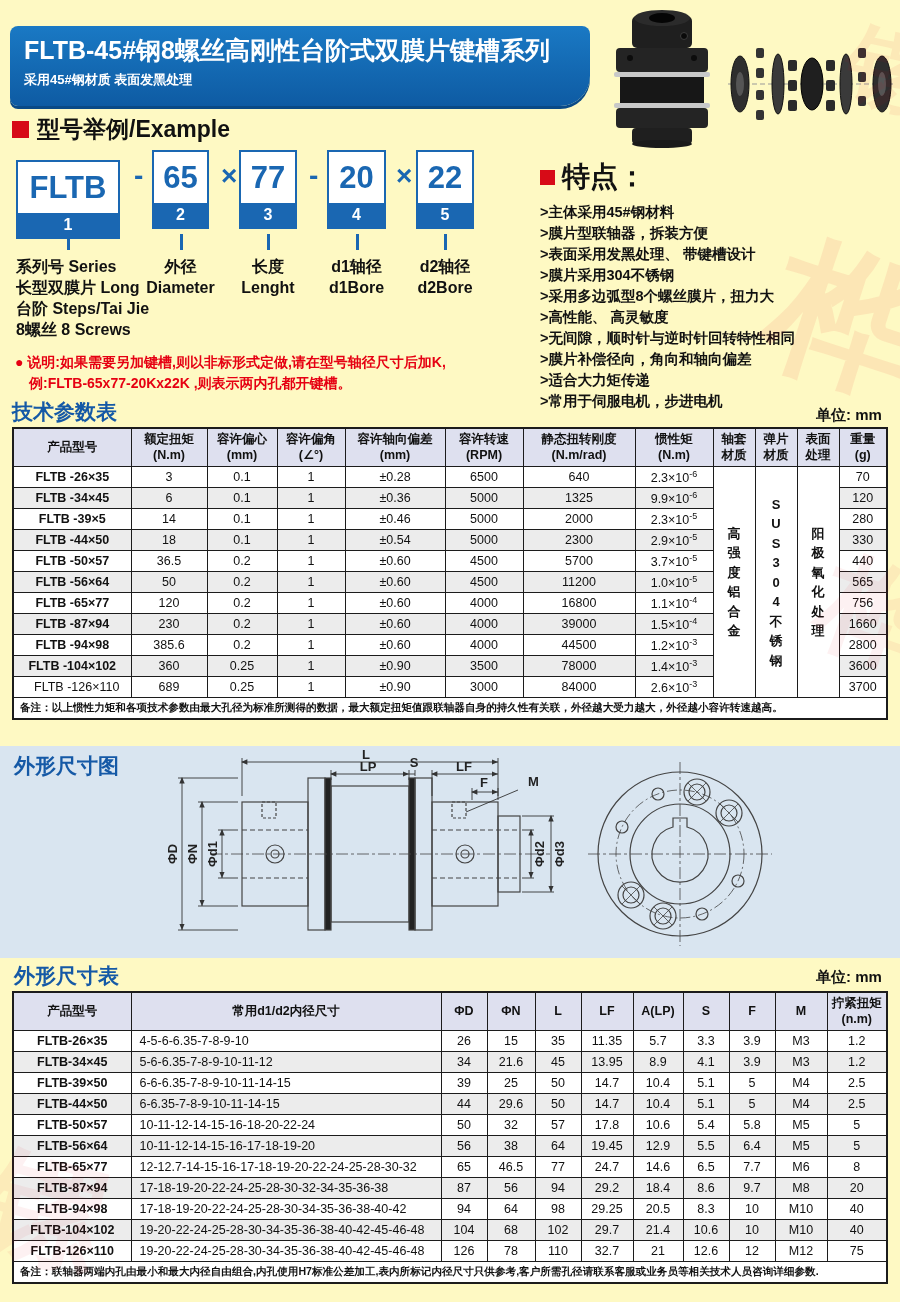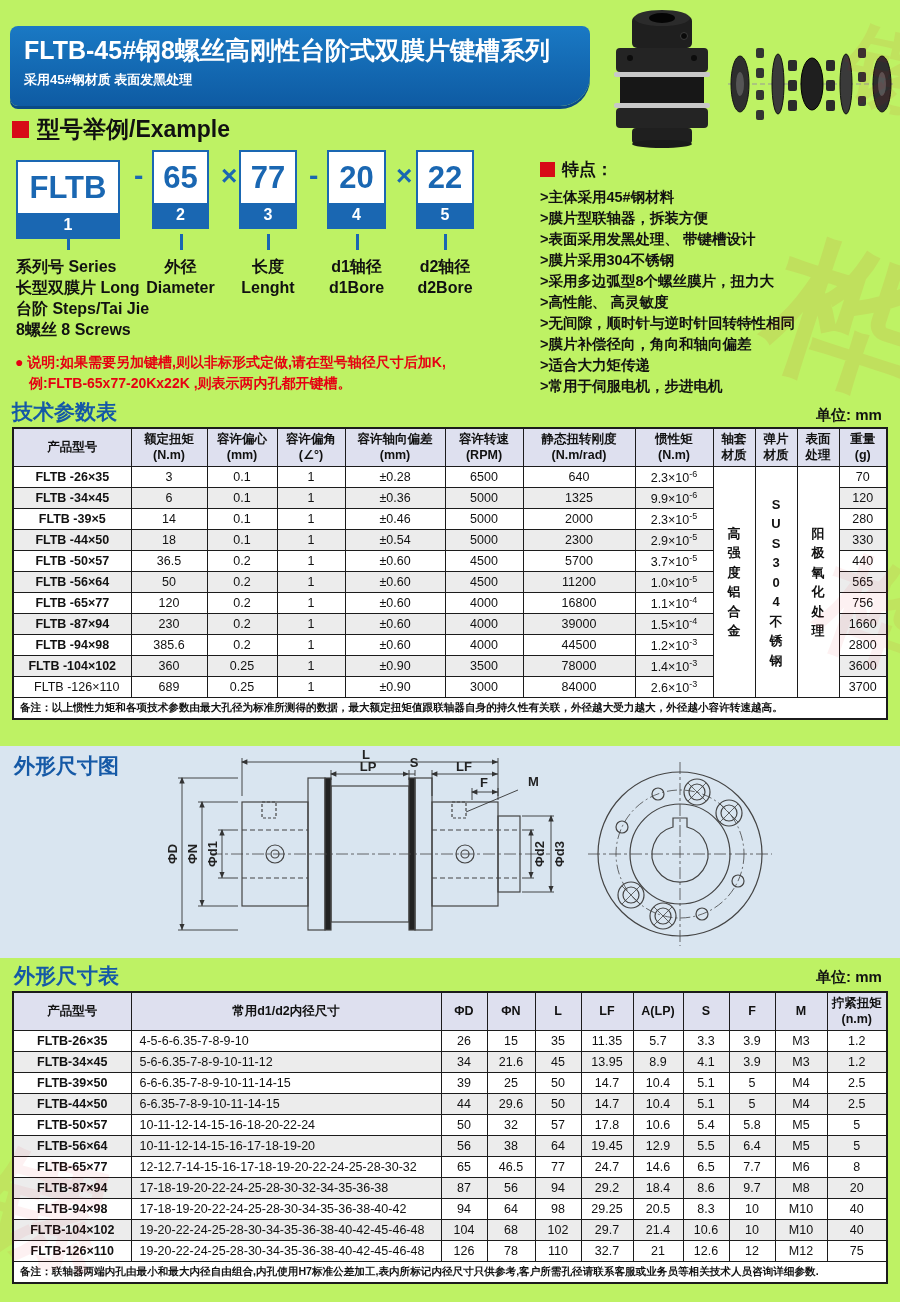--- a/index.html
+++ b/index.html
@@ -1,16 +1,16 @@
 <!DOCTYPE html>
 <html><head>
 <meta charset="utf-8">
 <style>
   html,body{margin:0;padding:0;}
-  .page{position:relative;width:900px;height:1302px;background:#bef264;overflow:hidden;
+  .page{position:relative;width:900px;height:1302px;background:#fef9c3;overflow:hidden;
         font-family:"Liberation Sans","DejaVu Sans",sans-serif;color:#111;}
   
   .banner{position:absolute;left:10px;top:26px;width:580px;height:80px;
           background:linear-gradient(#1a79c4,#0e5ba3);border-radius:8px 8px 30px 8px;
           box-shadow:0 3px 0 #0a4a86;color:#fff;padding:8px 14px;box-sizing:border-box;}
   .banner .t{font-size:25px;font-weight:bold;letter-spacing:0px;white-space:nowrap;}
   .banner .s{font-size:13px;font-weight:bold;margin-top:4px;}
   .photo{position:absolute;}
   
   .secrow{position:absolute;display:flex;align-items:center;gap:8px;}
@@ -23,21 +23,21 @@
   .exbox .val{font-size:31px;font-weight:bold;color:#1a67b2;line-height:51px;height:51px;}
   .exbox .num{background:#1a67b2;color:#fff;font-size:16px;font-weight:bold;line-height:24px;height:24px;}
   .exsep{position:absolute;font-size:28px;font-weight:bold;color:#1a67b2;}
   .tick{position:absolute;width:3px;height:16px;background:#1a67b2;}
   .exlabel{position:absolute;font-size:16px;font-weight:bold;line-height:21px;color:#111;}
   .exlabel.ctr{transform:translateX(-50%);text-align:center;}
   .rednote{position:absolute;color:#e60012;font-size:14px;font-weight:bold;line-height:21px;}
   
   .features{position:absolute;left:540px;top:158px;width:360px;}
   .features .head{display:flex;align-items:center;gap:7px;margin-bottom:6px;}
-  .features .head span{font-size:17px;font-weight:bold;}
+  .features .head span{font-size:28px;font-weight:bold;}
   .features li{list-style:none;font-size:14.5px;font-weight:bold;line-height:21px;white-space:nowrap;}
   .features ul{margin:0;padding:0;}
   
   table.spec{border-collapse:collapse;table-layout:fixed;width:876px;background:#fff;}
   table.spec th,table.spec td{border:1px solid #1c1c1c;text-align:center;overflow:hidden;}
   table.spec{border:2px solid #1c1c1c;}
   table.spec th{background:#dee0ef;font-size:12.5px;font-weight:bold;white-space:pre-line;line-height:1.25;padding:3px 0;}
   table.spec td{font-size:12.5px;height:20px;padding:0 2px;}
   table.spec tbody tr:nth-child(even) td{background:#ececec;}
   table.spec td.vcell{background:#fff !important;white-space:pre-line;line-height:1.5;font-weight:bold;font-size:13px;}

